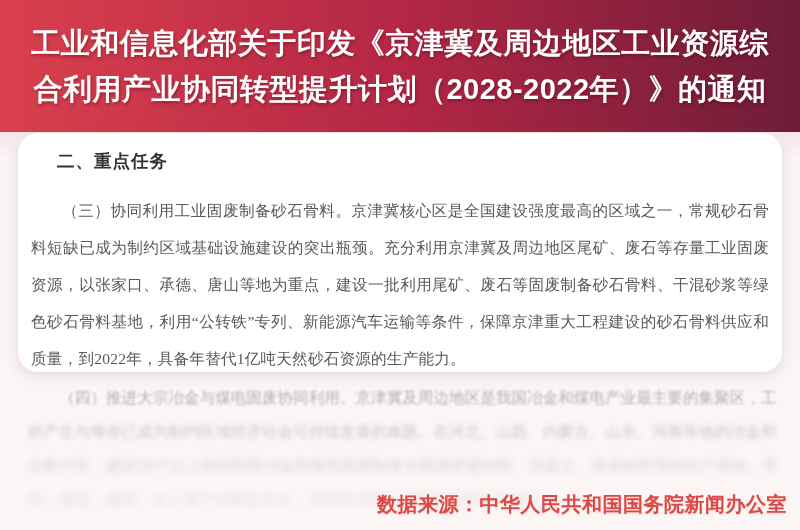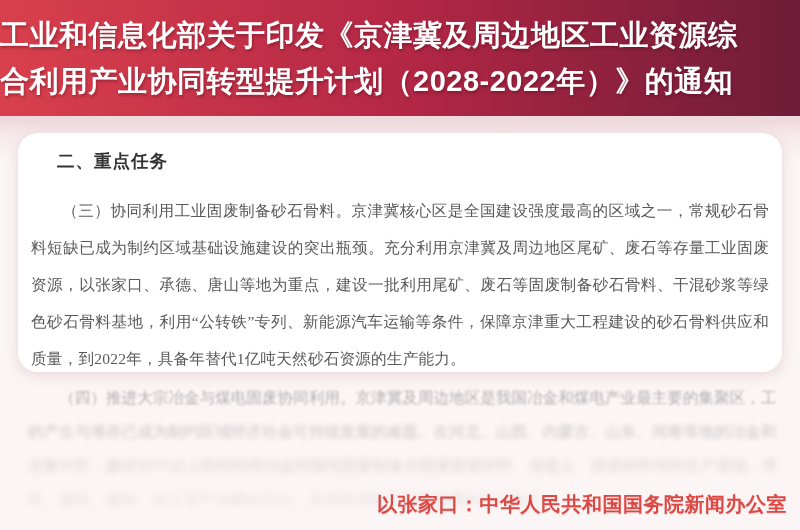--- a/index.html
+++ b/index.html
@@ -3,23 +3,23 @@
 <meta charset="utf-8">
 <style>
   html,body{margin:0;padding:0;}
   body{
     width:800px;height:530px;position:relative;overflow:hidden;
     background:linear-gradient(180deg,#eed9dd 122px,#f6e7e9 132px,#fbf5f5 160px,#fbf5f5 100%);
     font-family:"Liberation Sans","DejaVu Sans",sans-serif;
   }
   
   .banner{
-    position:absolute;left:0;top:0;width:800px;height:116px;
+    position:absolute;left:0;top:0;width:800px;height:132px;
     background:linear-gradient(90deg,#d9404d 0%,#b42745 50%,#6e1c38 100%);
-    display:flex;flex-direction:column;justify-content:center;align-items:flex-start;
+    display:flex;flex-direction:column;justify-content:center;align-items:center;
   }
   .banner-line{
     color:#ffffff;font-size:29px;font-weight:900;line-height:46px;
     letter-spacing:0.5px;white-space:nowrap;
     text-shadow:1px 2px 3px rgba(60,0,15,0.35);
   }
   
   .card{
     position:absolute;left:18px;top:133px;width:764px;height:239px;
     background:#ffffff;border-radius:20px;
@@ -77,13 +77,13 @@
 </section>
 
 <div class="faded">
   <div class="f-line">（四）推进大宗冶金与煤电固废协同利用。京津冀及周边地区是我国冶金和煤电产业最主要的集聚区，工业固废</div>
   <div class="f-line">的产生与堆存已成为制约区域经济社会可持续发展的难题。在河北、山西、内蒙古、山东、河南等地的冶金和煤电产</div>
   <div class="f-line">业集中区，建设10个以上协同利用冶金和煤电固废制备全固废胶凝材料、混凝土、路基材料等的生产基地，带动钢</div>
   <div class="f-line">铁、煤电、建材、化工等产业耦合共生，实现年消纳工业固废量的生产能力。</div>
 </div>
 <div class="fade-wash"></div>
 
-<div class="data-source">以张家口：中华人民共和国国务院新闻办公室</div>
+<div class="data-source">数据来源：中华人民共和国国务院新闻办公室</div>
 
 </body></html>

